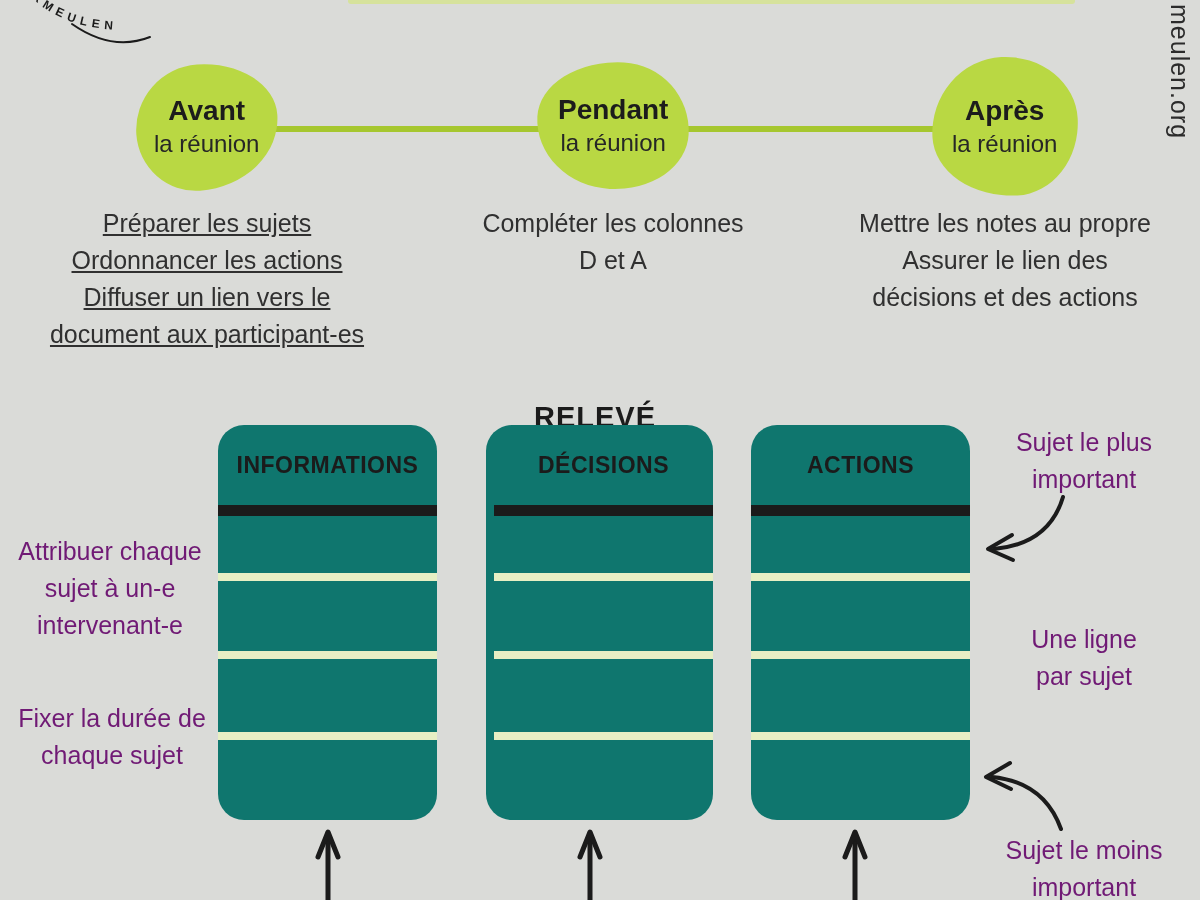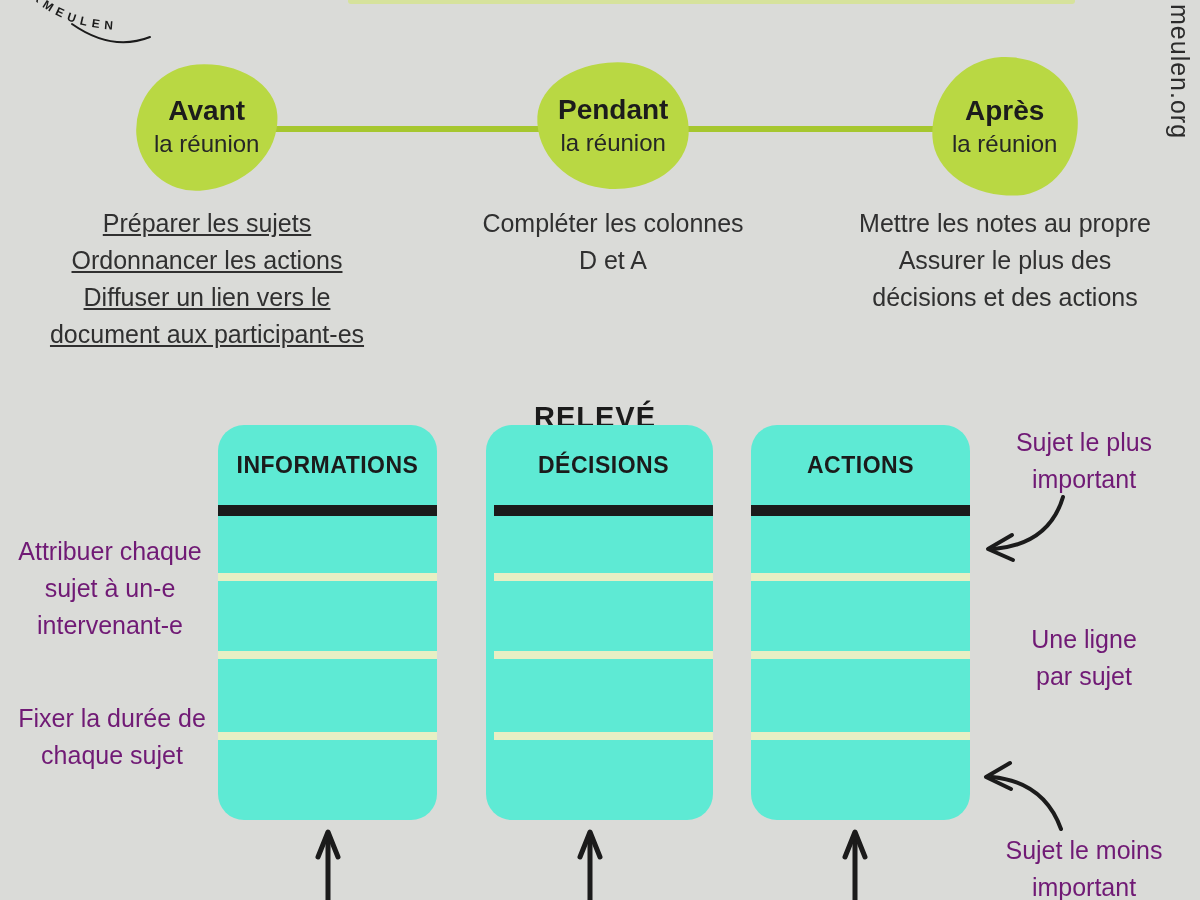--- a/index.html
+++ b/index.html
@@ -45,21 +45,21 @@
   .notes-2{left:613px;}
   .notes-3{left:1005px;}
   .notes span{display:block;}
 
   
   .board-heading{
     left:595px;top:401px;transform:translateX(-50%);
     font-size:29px;font-weight:bold;letter-spacing:1px;color:#1b1b1b;
   }
   .column{
-    top:425px;width:219px;height:395px;background:#5eead4;border-radius:26px;
+    top:425px;width:219px;height:395px;background:#0f766e;border-radius:26px;
     overflow:hidden;display:flex;flex-direction:column;
   }
   .col-1{left:218px;}
   .col-2{left:486px;padding-left:8px;}
   .col-3{left:751px;}
   .col-header{
     height:80px;display:flex;align-items:center;justify-content:center;
     font-size:23px;font-weight:bold;letter-spacing:.5px;color:#1b1b1b;
   }
   .col-bar{height:11px;background:#1b1b1b;flex:0 0 auto;}
@@ -121,21 +121,21 @@
   <span>Ordonnancer les actions</span>
   <span>Diffuser un lien vers le</span>
   <span>document aux participant-es</span>
 </div>
 <div class="abs notes notes-2">
   <span>Compléter les colonnes</span>
   <span>D et A</span>
 </div>
 <div class="abs notes notes-3">
   <span>Mettre les notes au propre</span>
-  <span>Assurer le plus des</span>
+  <span>Assurer le lien des</span>
   <span>décisions et des actions</span>
 </div>
 
 <div class="abs board-heading">RELEVÉ</div>
 
 <div class="abs column col-1">
   <div class="col-header">INFORMATIONS</div>
   <div class="col-bar"></div>
   <div class="col-row r1"></div>
   <div class="col-sep"></div>

